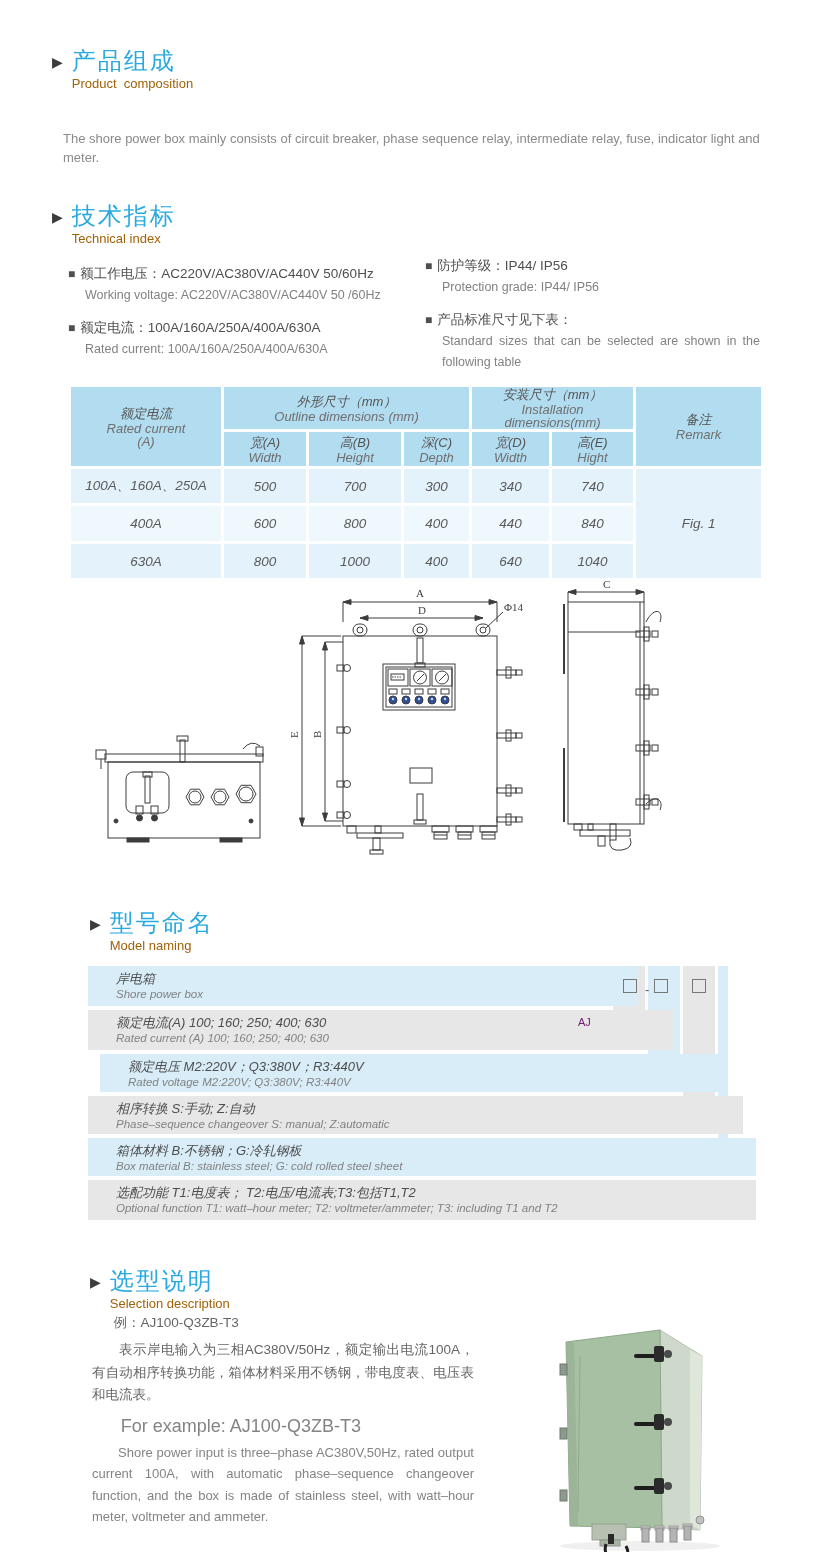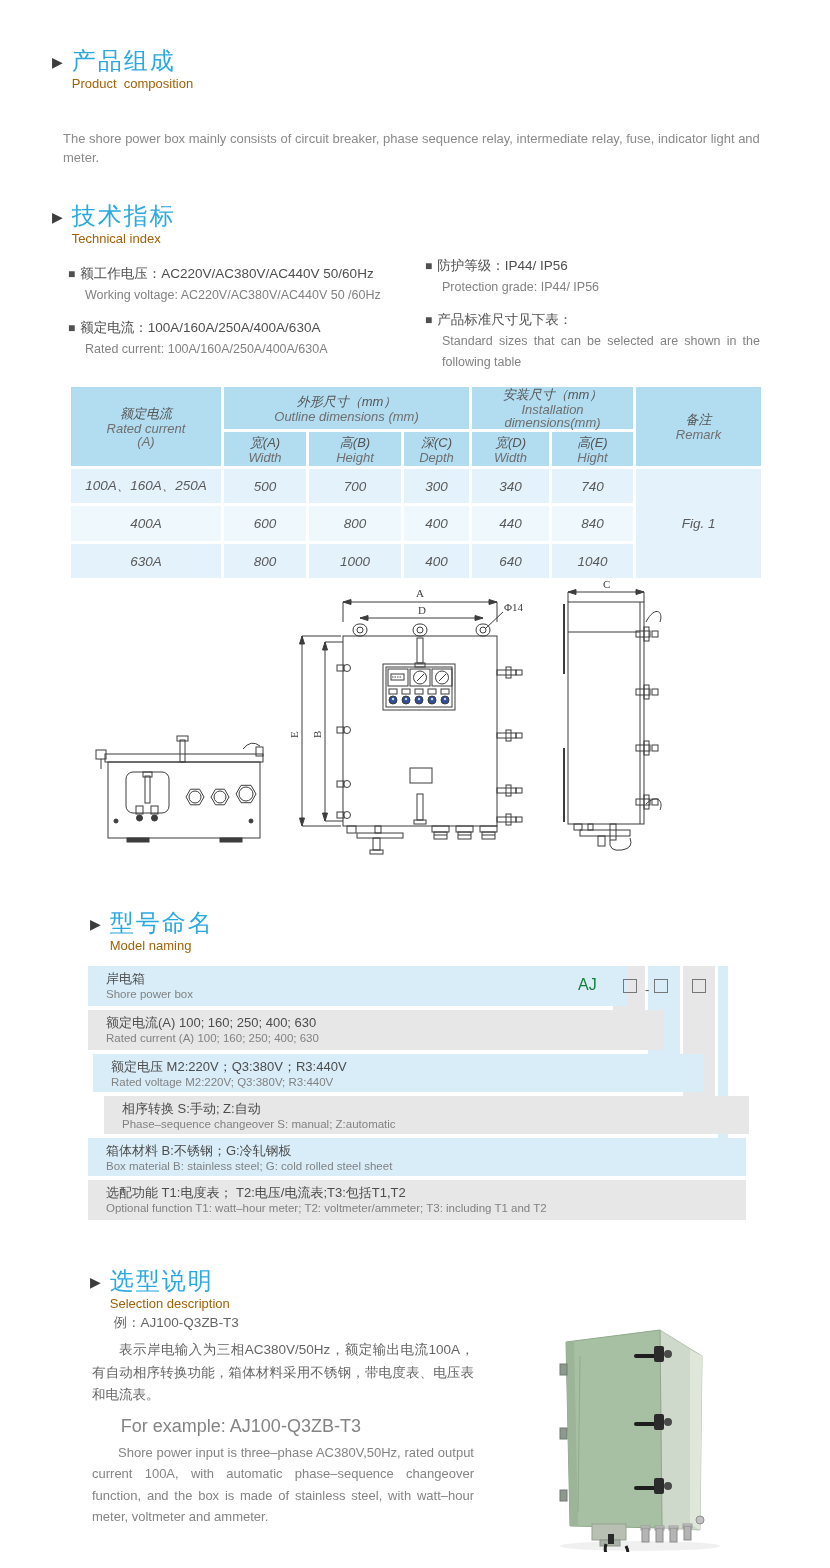--- a/index.html
+++ b/index.html
@@ -34,24 +34,24 @@
 
   
   svg.drawing{position:absolute;left:70px;top:578px;}
   svg.drawing text{font-size:11px;fill:#3d3d3d;stroke:none;font-family:"Liberation Serif","DejaVu Serif",serif;}
 
   
   #mn{position:absolute;left:88px;top:966px;width:640px;height:254px;}
   #mn .blk{position:absolute;}
   .mn-blue{background:#d9edf8;}
   .mn-gray{background:#e7e7e7;}
-  .mn-txt{padding:4px 0 0 18px;}
+  .mn-txt{padding:4px 0 0 28px;font-style:italic;}
   .mn-zh{color:#4d4d4d;font-size:13px;line-height:17px;}
   .mn-en{color:#828282;font-size:11.5px;line-height:15px;}
-  .code-prefix{position:absolute;color:#15803d;font-size:16px;}
+  .code-prefix{position:absolute;color:#701a75;font-size:11px;margin-top:40px;}
   .code-dash{position:absolute;color:#555;font-size:13px;line-height:13px;}
   .code-box{position:absolute;width:12px;height:12px;border:1.5px solid #777;}
 
   
   #sel-text{position:absolute;left:92px;top:1312px;width:382px;}
   #sel-text .ex-zh{text-indent:1.6em;font-size:13.5px;color:#666;margin:2px 0 7px 0;}
   #sel-text .p-zh{text-indent:2em;text-align:justify;font-size:13.5px;color:#666;line-height:22.5px;margin:0 0 9px 0;}
   #sel-text .ex-en{text-indent:1.6em;font-size:18px;color:#848484;margin:0 0 5px 0;}
   #sel-text .p-en{text-indent:2em;text-align:justify;font-size:13px;color:#848484;line-height:21.5px;margin:0;}
 
@@ -416,25 +416,25 @@
     <div class="blk mn-blue" style="left:630px;top:0;width:10px;height:210px;"></div>
 
     <div class="blk mn-blue mn-txt" style="left:0;top:0;width:522px;height:36px;">
       <div class="mn-zh">岸电箱</div>
         <div class="mn-en">Shore power box</div>
     </div>
     <div class="blk mn-gray mn-txt" style="left:0;top:44px;width:557px;height:36px;">
       <div class="mn-zh">额定电流(A)  100; 160; 250; 400; 630</div>
         <div class="mn-en">Rated current (A) 100; 160; 250; 400; 630</div>
     </div>
-    <div class="blk mn-blue mn-txt" style="left:5px;top:88px;width:592px;height:34px;">
+    <div class="blk mn-blue mn-txt" style="left:12px;top:88px;width:592px;height:34px;">
       <div class="mn-zh">额定电压   M2:220V；Q3:380V；R3:440V</div>
         <div class="mn-en">Rated voltage  M2:220V;  Q3:380V;  R3:440V</div>
     </div>
-    <div class="blk mn-gray mn-txt" style="left:16px;top:130px;width:627px;height:34px;">
+    <div class="blk mn-gray mn-txt" style="left:0;top:130px;width:627px;height:34px;">
       <div class="mn-zh">相序转换  S:手动; Z:自动</div>
         <div class="mn-en">Phase–sequence changeover  S: manual;  Z:automatic</div>
     </div>
     <div class="blk mn-blue mn-txt" style="left:0;top:172px;width:640px;height:34px;">
       <div class="mn-zh">箱体材料    B:不锈钢；G:冷轧钢板</div>
         <div class="mn-en">Box material   B: stainless steel; G: cold rolled steel sheet</div>
     </div>
     <div class="blk mn-gray mn-txt" style="left:0;top:214px;width:640px;height:36px;">
       <div class="mn-zh">选配功能      T1:电度表； T2:电压/电流表;T3:包括T1,T2</div>
         <div class="mn-en">Optional function  T1: watt–hour meter; T2: voltmeter/ammeter; T3: including T1 and T2</div>

